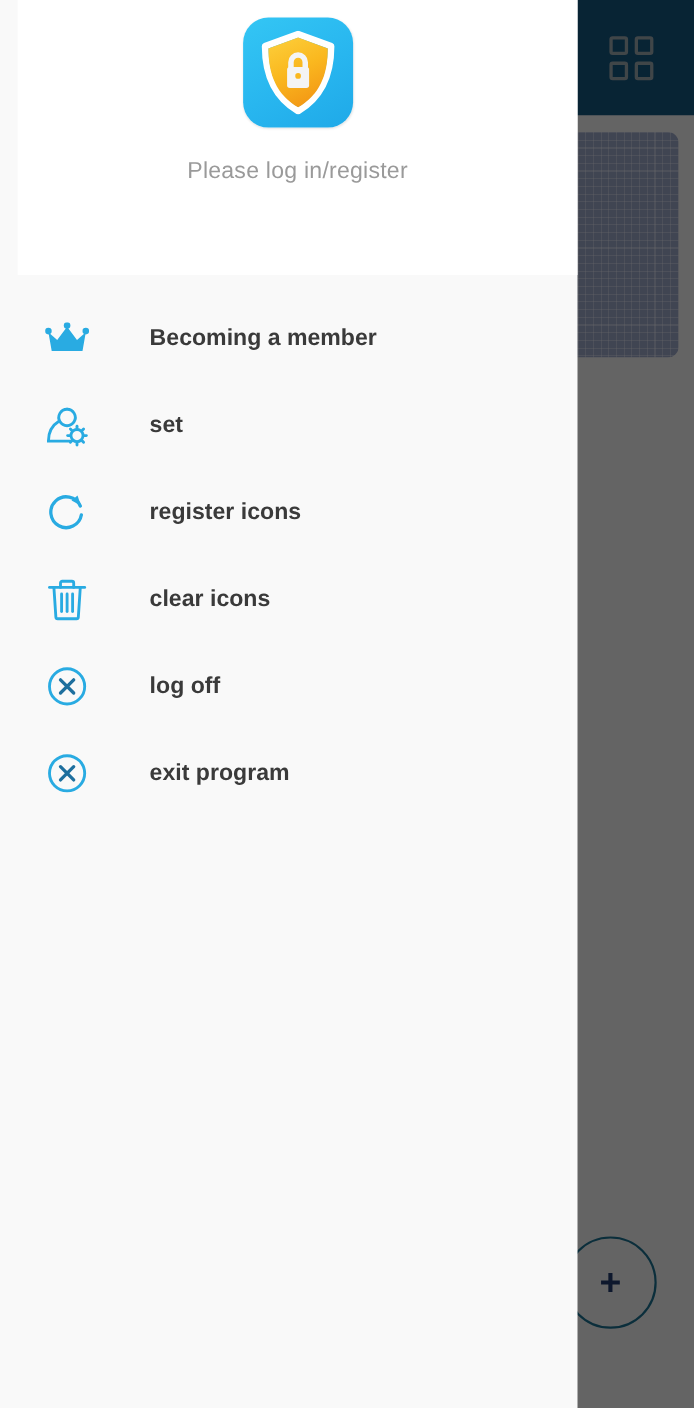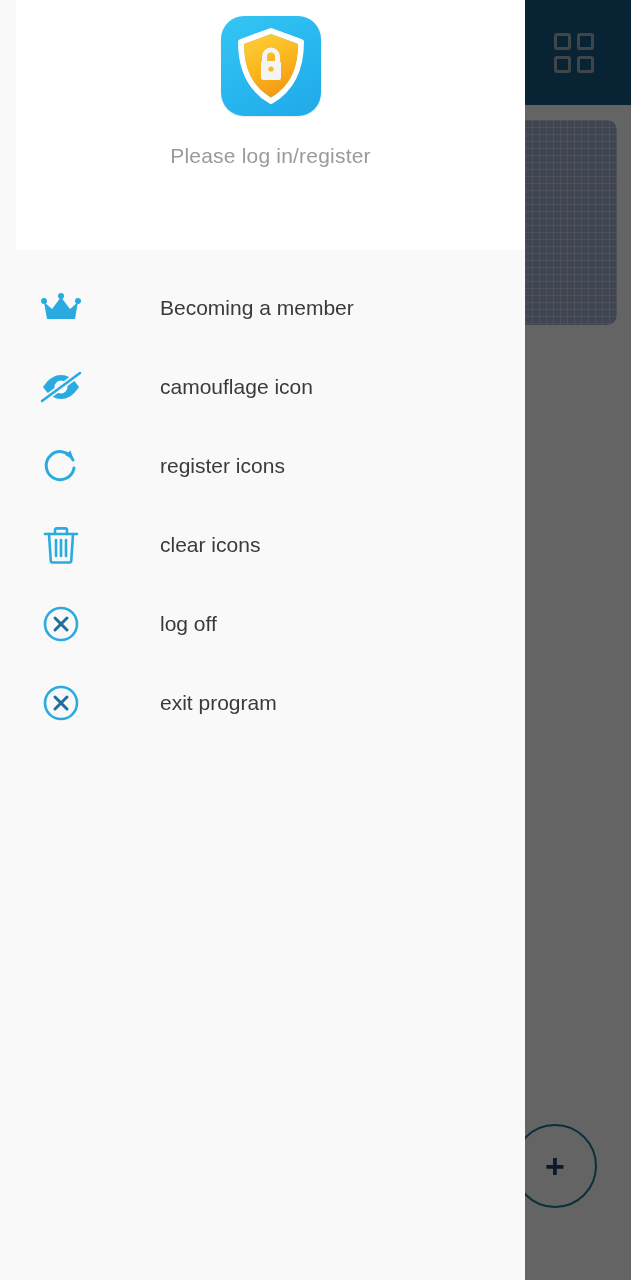--- a/index.html
+++ b/index.html
@@ -94,22 +94,22 @@
     display:flex; align-items:center;
     height:79px; padding-left:22px;
     cursor:pointer;
   }
   .menu-icon {
     width:46px; height:46px;
     display:flex; align-items:center; justify-content:center;
     flex:0 0 46px;
   }
   .menu-label {
-    margin-left:76px;
-    font-size:21px; color:#3a3a3a;
+    margin-left:52px;
+    font-size:21px; color:#3a3a3a;font-weight:bold;
   }
 </style>
 </head>
 <body>
 
 <div id="bg-app">
 
   <div id="bg-appbar">
     <div id="bg-grid-icon">
       <i></i>
@@ -169,33 +169,40 @@
         <svg width="40" height="30" viewBox="0 0 40 30">
           <path d="M3 9 L11 16 L20 4 L29 16 L37 9 L34 26 L6 26 Z" fill="#29abe2"></path>
           <circle cx="3" cy="8" r="3" fill="#29abe2"></circle>
           <circle cx="37" cy="8" r="3" fill="#29abe2"></circle>
           <circle cx="20" cy="3" r="3" fill="#29abe2"></circle>
         </svg>
       </span>
       <span class="menu-label">Becoming a member</span>
     </div>
 
-
-    <div class="menu-item">
-      <span class="menu-icon">
-        <svg width="42" height="32" viewBox="0 0 42 32">
-          <path d="M3 16 C9 7 15 4 21 4 C27 4 33 7 39 16 C33 25 27 28 21 28 C15 28 9 25 3 16 Z" fill="#29abe2"></path>
-          <circle cx="21" cy="16" r="6.5" fill="#ffffff"></circle>
-          <circle cx="21" cy="16" r="3" fill="#29abe2"></circle>
-          <line x1="2" y1="30" x2="40" y2="2" stroke="#f9f9f9" stroke-width="6"></line>
-          <line x1="2" y1="30" x2="40" y2="2" stroke="#29abe2" stroke-width="2.6" stroke-linecap="round"></line>
-        </svg>
-      </span>
-      <span class="menu-label">camouflage icon</span>
-    </div>
+    <div class="menu-item">
+      <span class="menu-icon">
+        <svg width="42" height="42" viewBox="0 0 42 42">
+          <path d="M21 6 a7.5 7.5 0 1 1 -0.1 0 M13.5 17 C7 21 4 28 4 35 L24 35" fill="none" stroke="#29abe2" stroke-width="2.6" stroke-linecap="round"></path>
+          <circle cx="30" cy="30" r="5.5" fill="none" stroke="#29abe2" stroke-width="2.6"></circle>
+          <g stroke="#29abe2" stroke-width="2.6" stroke-linecap="round">
+            <line x1="30" y1="21.5" x2="30" y2="24"></line>
+            <line x1="30" y1="36" x2="30" y2="38.5"></line>
+            <line x1="21.5" y1="30" x2="24" y2="30"></line>
+            <line x1="36" y1="30" x2="38.5" y2="30"></line>
+            <line x1="24" y1="24" x2="25.8" y2="25.8"></line>
+            <line x1="34.2" y1="34.2" x2="36" y2="36"></line>
+            <line x1="36" y1="24" x2="34.2" y2="25.8"></line>
+            <line x1="25.8" y1="34.2" x2="24" y2="36"></line>
+          </g>
+        </svg>
+      </span>
+      <span class="menu-label">set</span>
+    </div>
+
 
     <div class="menu-item">
       <span class="menu-icon">
         <svg width="38" height="38" viewBox="0 0 38 38">
           <path d="M31 13 A14 14 0 1 0 32 21" fill="none" stroke="#29abe2" stroke-width="3" stroke-linecap="round"></path>
           <path d="M23 8 L31.5 12.5 L28.5 3.5" fill="#29abe2"></path>
         </svg>
       </span>
       <span class="menu-label">register icons</span>
     </div>

